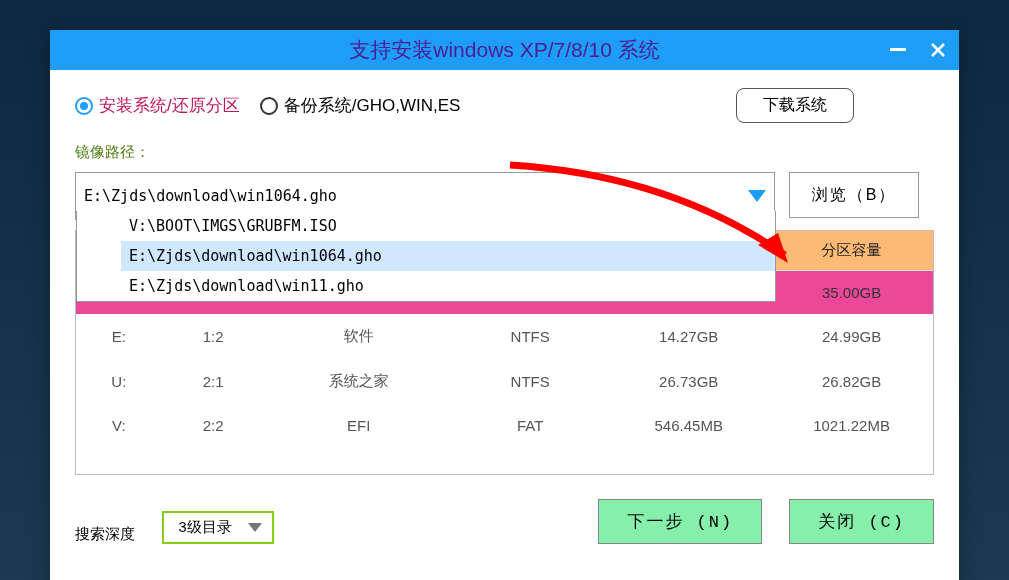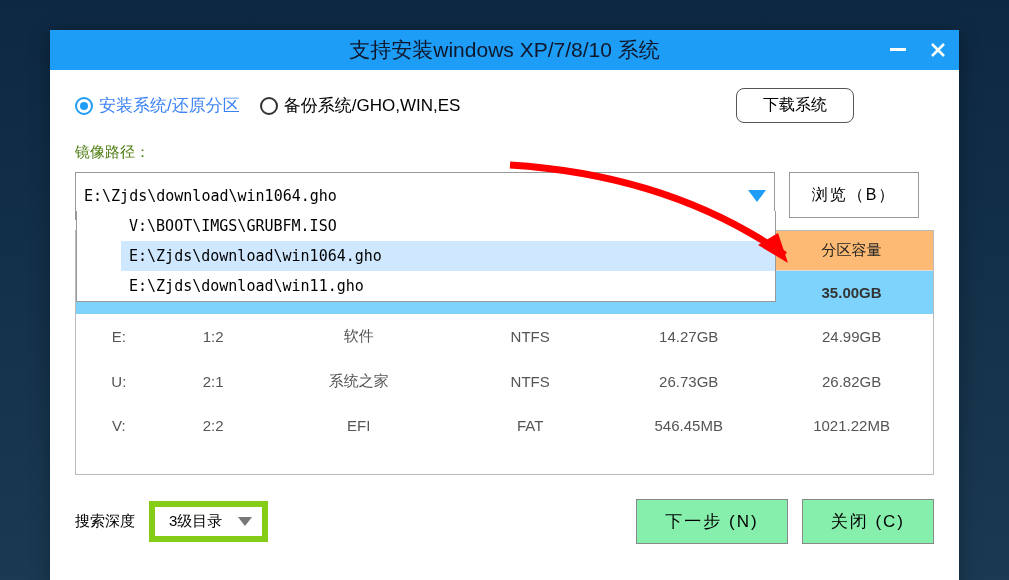--- a/index.html
+++ b/index.html
@@ -12,21 +12,21 @@
     }
     .window {
       width: 100%;
       height: 560px;
       background: #fff;
       box-shadow: 0 4px 20px rgba(0,0,0,0.3);
     }
     .titlebar {
       height: 40px;
       background: #1e9df7;
-      color: #0f172a;
+      color: #4c1d95;
       display: flex;
       align-items: center;
       justify-content: center;
       position: relative;
       font-size: 21px;
       font-weight: 400;
     }
     .titlebar-controls {
       position: absolute;
       right: 10px;
@@ -67,21 +67,21 @@
       display: flex; align-items: center; justify-content: center;
       flex-shrink: 0;
     }
     .radio-circle.on  { border: 2px solid #1e9df7; }
     .radio-circle.off { border: 2px solid #333; }
     .radio-dot {
       width: 8px; height: 8px;
       border-radius: 50%;
       background: #1e9df7;
     }
-    .radio-opt.sel { color: #3b82f6; }
+    .radio-opt.sel { color: #be185d; }
     .btn-outline {
       border: 1px solid #555;
       background: #fff;
       padding: 6px 20px;
       font-size: 16px;
       cursor: pointer;
       font-family: inherit;
     }
     .btn-dl { margin-left: auto; margin-right: 80px; padding: 6px 26px; border-radius: 8px; }
     .label-row { font-size: 15px; margin-bottom: 10px; color: #4d7c0f; }
@@ -156,32 +156,33 @@
       padding: 10px 4px;
       font-weight: 400;
       border-bottom: 1px solid #ddd;
       color: #222;
     }
     .table tbody td {
       padding: 13px 4px;
       color: #555;
     }
     .table thead th:last-child { text-align: center; }
-    .table tbody tr.sel td { background: #7dd3fc; color: #333; font-weight: bold; }
+    .table tbody tr.sel td { background: #ec4899; color: #333; }
     .bottom-row {
       display: flex;
-      align-items: center;
+      align-items: flex-end;
       margin-top: 24px;
-      gap: 14px;
+      gap: 27px;
+      font-family: Liberation Mono, monospace;
     }
     .bottom-label { font-size: 15px; }
     .depth-sel {
       display: flex;
       align-items: center;
-      border: 6px solid #84cc16;
+      border: 2px solid #84cc16;
       padding: 5px 10px 5px 14px;
       gap: 16px;
       font-size: 15px;
       cursor: pointer;
       background: #fff;
     }
     .depth-arrow {
       width: 0; height: 0;
       border-left: 7px solid transparent;
       border-right: 7px solid transparent;

